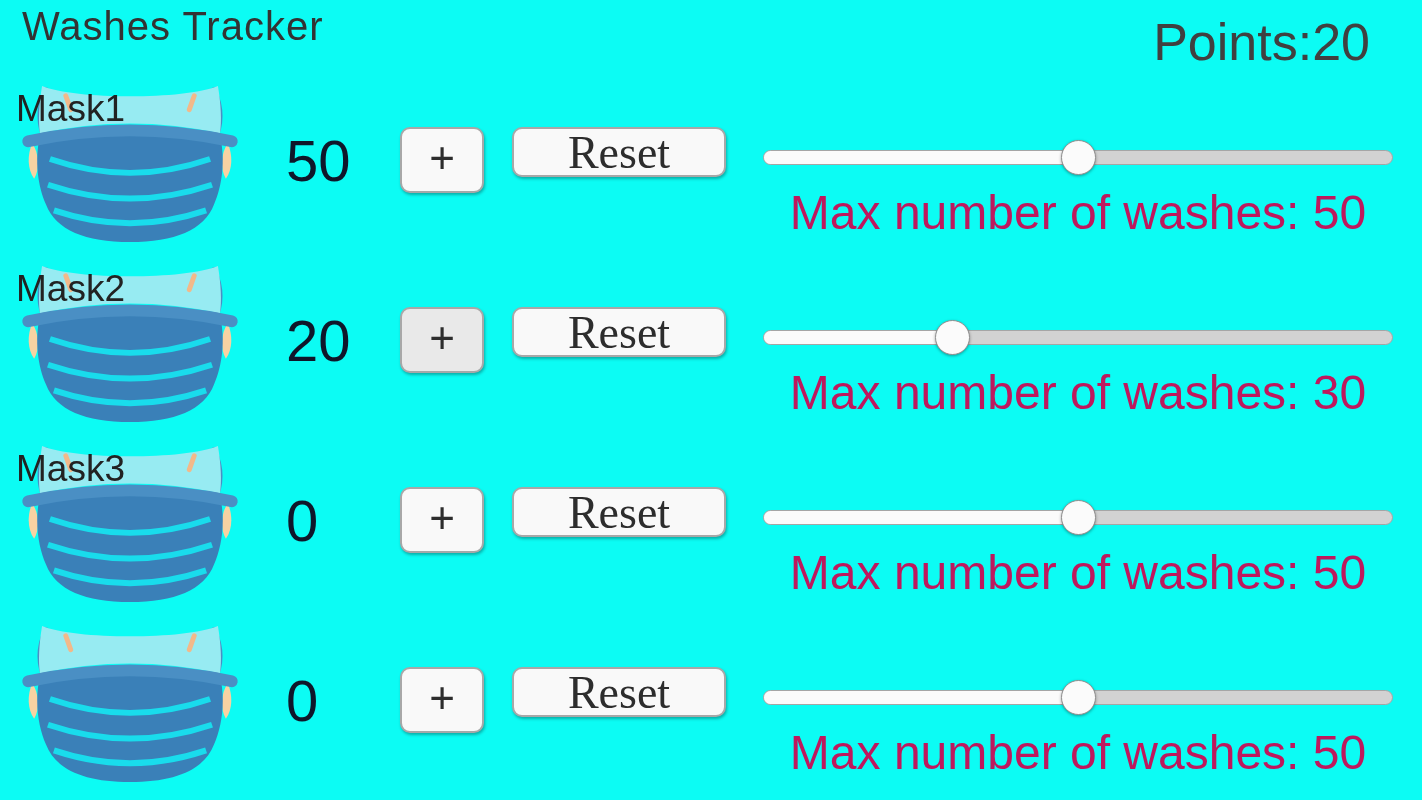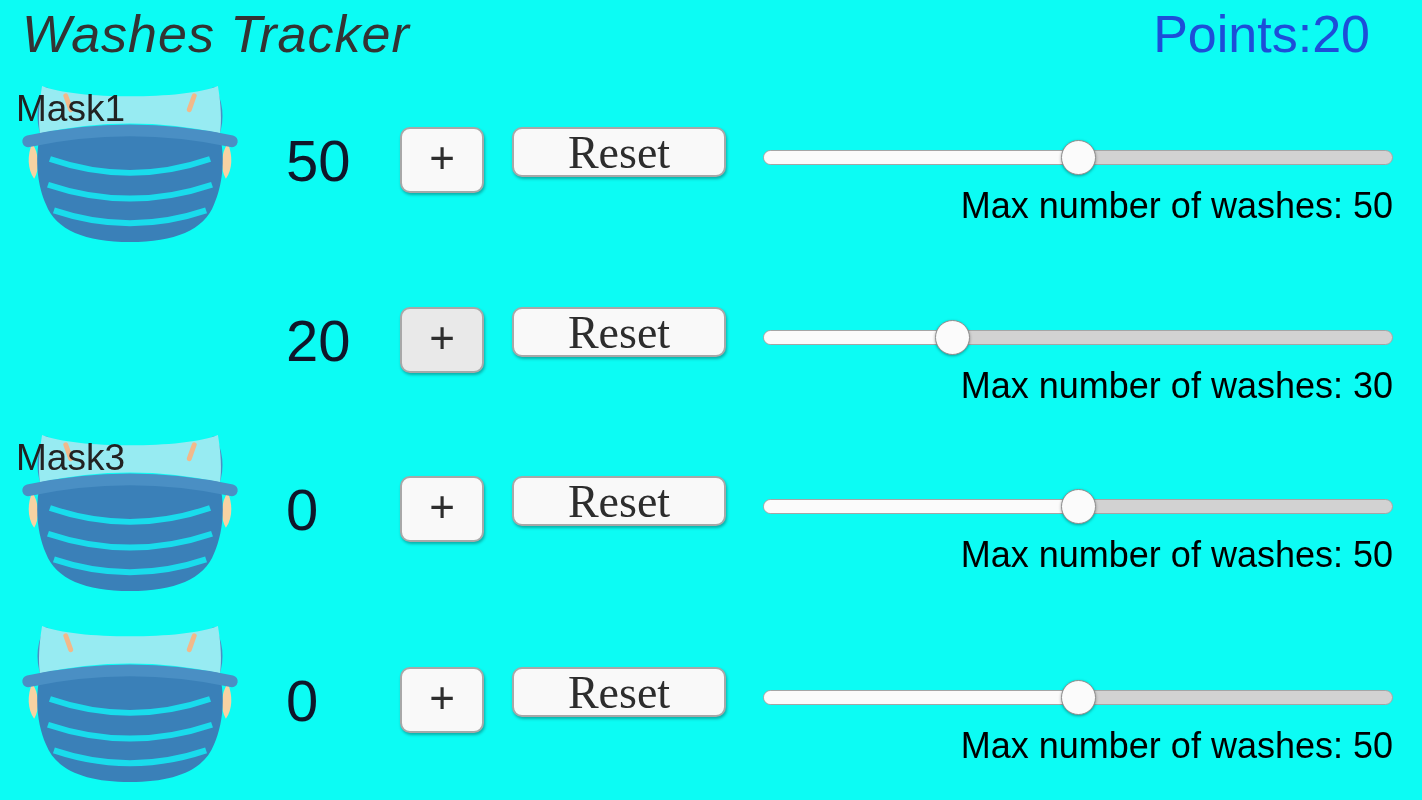--- a/index.html
+++ b/index.html
@@ -5,28 +5,28 @@
   * { margin:0; padding:0; box-sizing:border-box; }
   html,body { width:1422px; height:800px; overflow:hidden; }
   body {
     background:#0cfcf4;
     font-family:"Liberation Sans", sans-serif;
     color:#333;
     position:relative;
   }
   .header-title {
     position:absolute; left:22px; top:4px;
-    font-size:52px; color:#333; letter-spacing:1px;font-style:italic;
+    font-size:40px; color:#333; letter-spacing:1px;
   }
   .header-points {
-    position:absolute; right:52px; top:4px;
-    font-size:52px; color:#1d4ed8; white-space:nowrap;
+    position:absolute; right:52px; top:12px;
+    font-size:52px; color:#404040; white-space:nowrap;
   }
   .row { position:absolute; left:0; width:1422px; height:180px; }
-  .row0 { top:78px; } .row1 { top:258px; } .row2 { top:427px; } .row3 { top:618px; }
+  .row0 { top:78px; } .row1 { top:258px; } .row2 { top:438px; } .row3 { top:618px; }
 
   .mask-wrap { position:absolute; left:16px; top:0; width:228px; height:168px; }
   .mask-svg { width:228px; height:168px; display:block; }
   .mask-label {
     position:absolute; left:0; top:10px; width:228px;
     font-size:37px; color:#222;
   }
 
   .count {
     position:absolute; left:286px; top:82px; transform:translateY(-50%);
@@ -56,21 +56,21 @@
     background:#fbfbfb; border-right:1px solid #bbb;
   }
   .slider-thumb {
     position:absolute; top:0;
     width:35px; height:35px; border-radius:50%;
     background:#fbfbfb; border:1px solid #8f8f8f;
     box-shadow:0 1px 3px rgba(0,0,0,0.35);
   }
   .max-label {
     position:absolute; left:763px; top:107px; width:630px;
-    text-align:right; font-size:36px; color:#000000; white-space:nowrap;
+    text-align:center; font-size:48px; color:#be185d; white-space:nowrap;
   }
 </style>
 </head>
 <body>
 
 <div class="header-title">Washes Tracker</div>
 <div class="header-points"><span>Points:</span><span>20</span></div>
 
 <div class="row row0">
   <div class="mask-wrap">
@@ -96,20 +96,37 @@
   <div class="slider">
     <div class="slider-track">
         <div class="slider-fill" style="width: 50%;"></div>
       </div>
     <div class="slider-thumb" style="left: calc(50% - 17px);"></div>
   </div>
   <div class="max-label">Max number of washes: 50</div>
 </div>
 
 <div class="row row1">
+  <div class="mask-wrap">
+    <svg class="mask-svg" viewBox="0 0 230 170">
+      <path d="M30,12 C22,30 22,48 30,64" stroke="#4a8fc4" stroke-width="5" fill="none" stroke-linecap="round"></path>
+      <path d="M200,12 C208,30 208,48 200,64" stroke="#4a8fc4" stroke-width="5" fill="none" stroke-linecap="round"></path>
+      <path d="M26,8 C60,22 170,22 204,8 C207,26 208,44 206,56 Q115,36 24,56 C22,44 23,26 26,8 Z" fill="#97ebf2"></path>
+      <path d="M50,18 L55,32" stroke="#f2b98a" stroke-width="5" stroke-linecap="round" fill="none"></path>
+      <path d="M180,18 L175,32" stroke="#f2b98a" stroke-width="5" stroke-linecap="round" fill="none"></path>
+      <path d="M16,66 C11,78 11,92 18,102 C24,92 23,76 16,66 Z" fill="#f8d2a2"></path>
+      <path d="M214,66 C219,78 219,92 212,102 C206,92 207,76 214,66 Z" fill="#f8d2a2"></path>
+      <path d="M24,58 Q115,38 206,58 C212,84 208,110 200,128 C190,154 160,166 115,166 C70,166 40,154 30,128 C22,110 18,84 24,58 Z" fill="#3a80b8"></path>
+      <path d="M12,64 Q115,42 218,64" stroke="#4a8fc4" stroke-width="12" fill="none" stroke-linecap="round"></path>
+      <path d="M34,82 Q115,110 196,82" stroke="#19dcec" stroke-width="6" fill="none"></path>
+      <path d="M32,108 Q115,136 198,108" stroke="#19dcec" stroke-width="6" fill="none"></path>
+      <path d="M38,134 Q115,160 192,134" stroke="#19dcec" stroke-width="6" fill="none"></path>
+    </svg>
+    <div class="mask-label">Mask2</div>
+  </div>
   <div class="count">20</div>
   <button class="btn btn-plus" data-state="pressed">+</button>
   <button class="btn btn-reset">Reset</button>
   <div class="slider">
     <div class="slider-track">
         <div class="slider-fill" style="width: 30%;"></div>
       </div>
     <div class="slider-thumb" style="left: calc(30% - 17px);"></div>
   </div>
   <div class="max-label">Max number of washes: 30</div>

